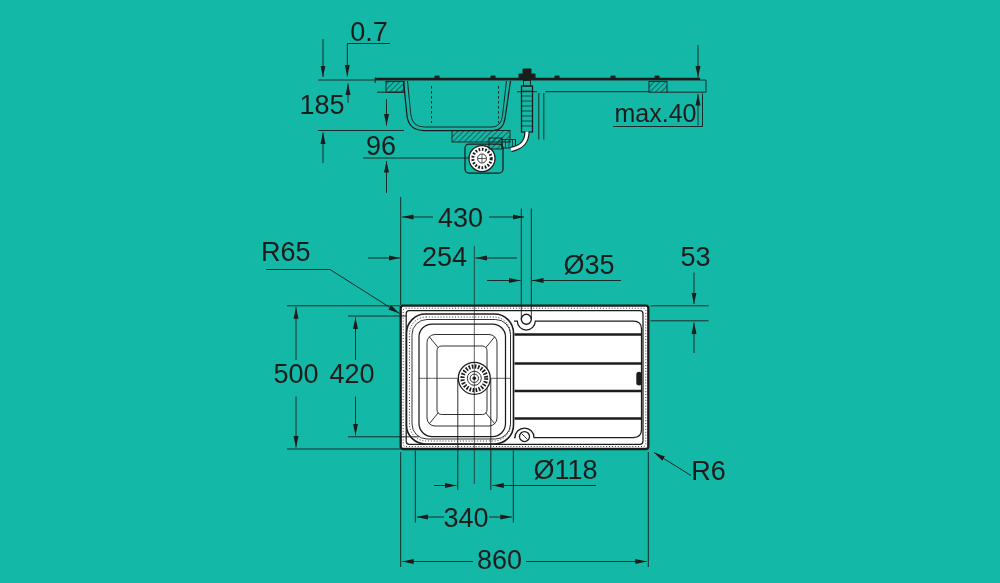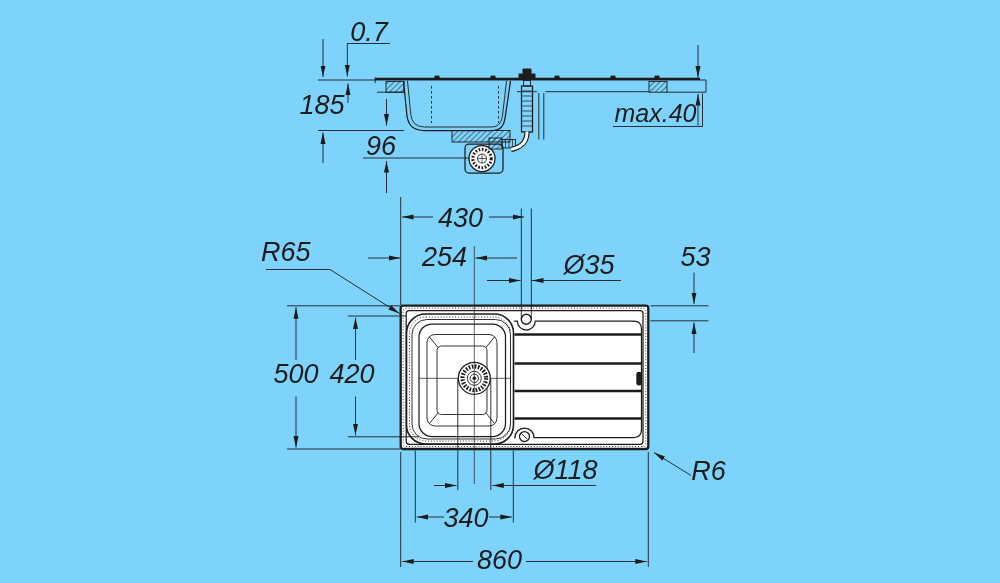--- a/index.html
+++ b/index.html
@@ -1,17 +1,17 @@
 <!DOCTYPE html>
 <html><head>
 <meta charset="utf-8">
 <style>
   html,body{margin:0;padding:0;background:#fff;}
-  .canvas{position:relative;width:1000px;height:583px;background:#7dd3fc;overflow:hidden;
-          font-family:"Liberation Sans",sans-serif;font-style:italic;}
+  .canvas{position:relative;width:1000px;height:583px;background:#14b8a6;overflow:hidden;
+          font-family:"Liberation Sans",sans-serif;}
   svg{display:block;}
   svg text{fill:#1c1c1c;font-family:"Liberation Sans",sans-serif;font-size:27px;text-anchor:middle;}
   svg text.small{font-size:25px;}
   .s1{stroke:#1c1c1c;stroke-width:0.9;fill:none;}
   .s2{stroke:#1c1c1c;stroke-width:1.25;fill:none;}
   .s3{stroke:#1c1c1c;stroke-width:1.6;fill:none;}
   .s4{stroke:#1c1c1c;stroke-width:2.3;fill:none;}
   .rib{stroke:#1c1c1c;stroke-width:2.4;fill:none;}
   .thin{stroke:#1c1c1c;stroke-width:0.7;fill:none;}
   .dash{stroke-dasharray:2.6 2.4;}

